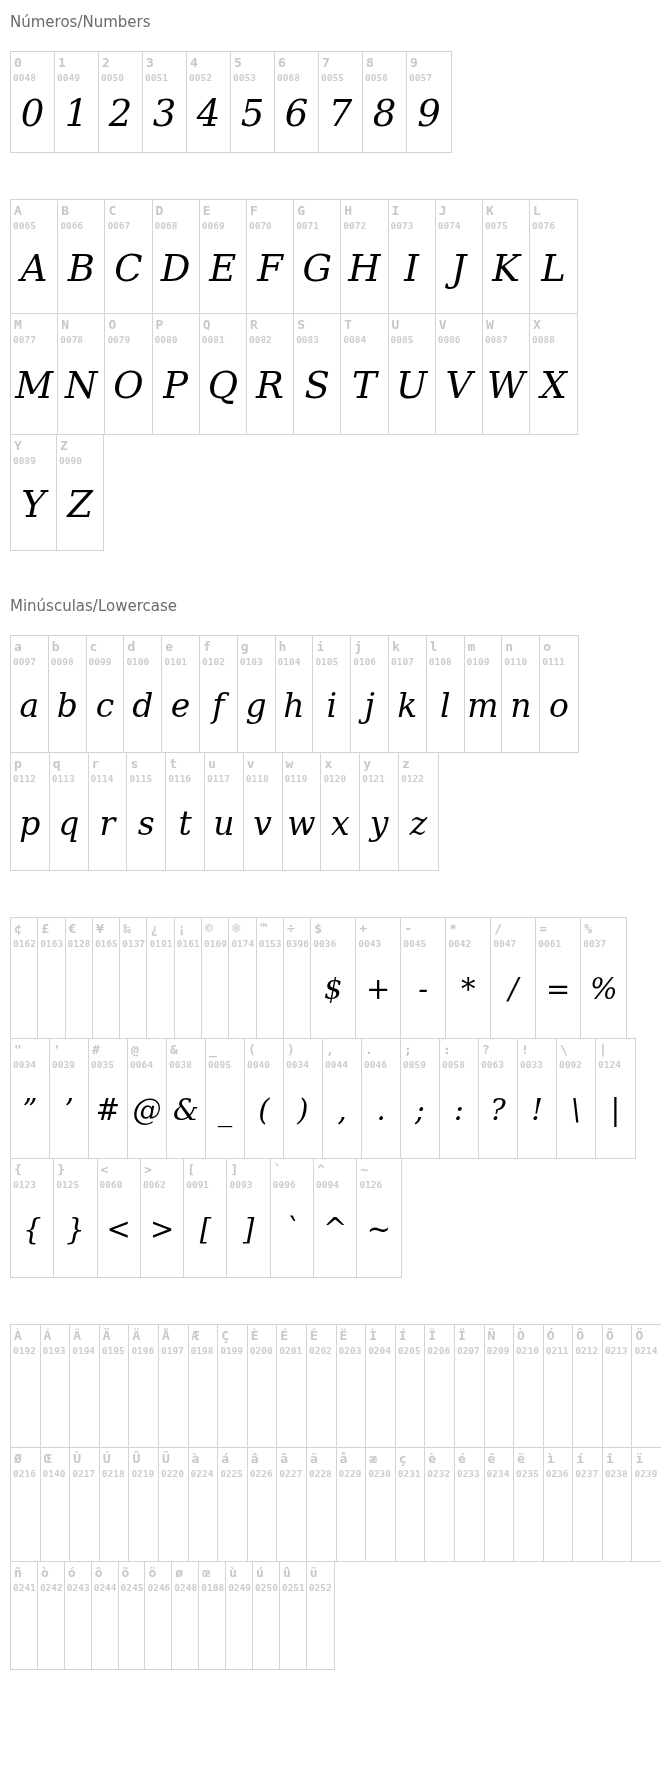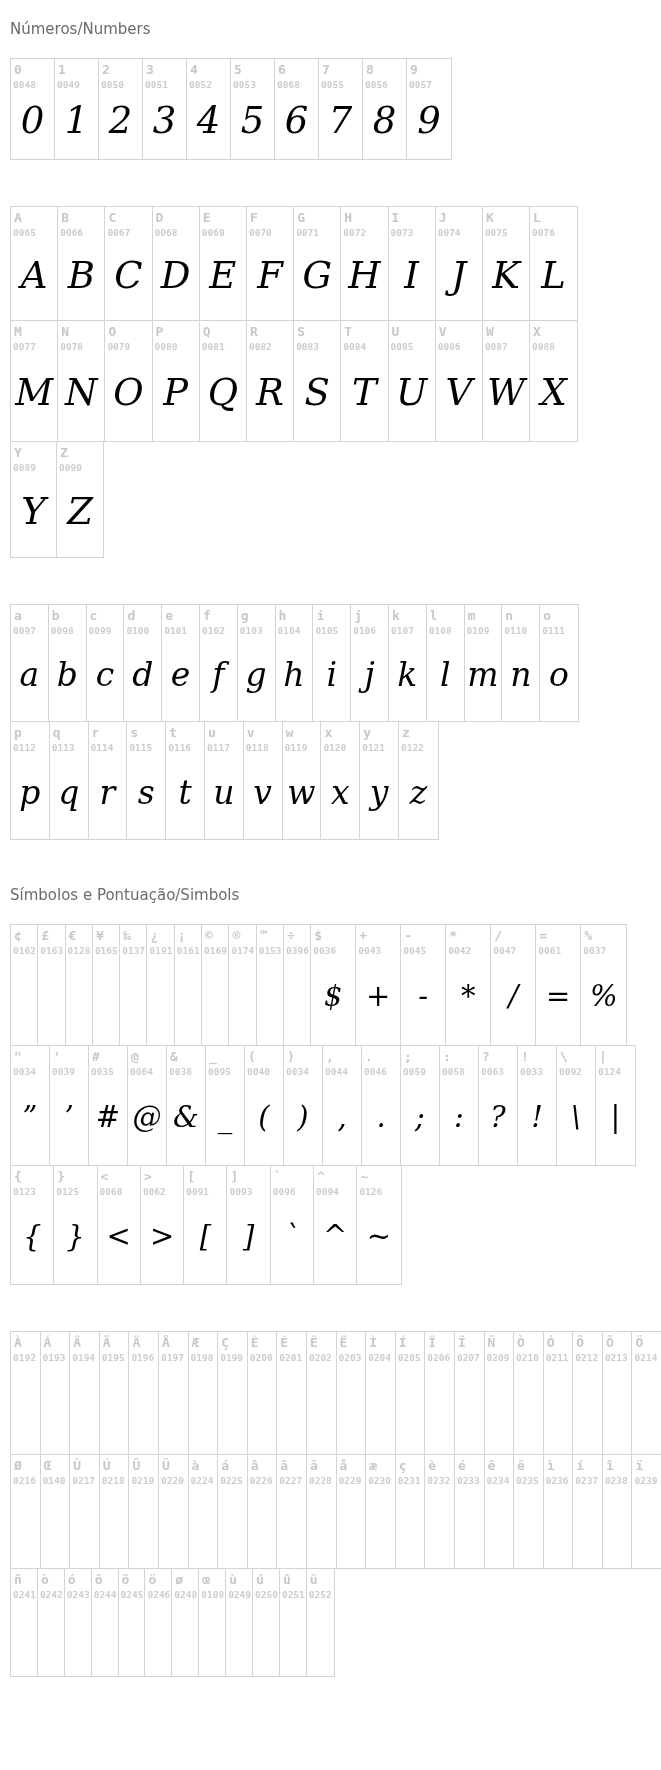--- a/index.html
+++ b/index.html
@@ -1,18 +1,18 @@
 <!DOCTYPE html>
 <html><head>
 <meta charset="utf-8">
 <style>
   html,body{margin:0;padding:0;background:#ffffff;}
   body{width:661px;font-family:"DejaVu Sans", sans-serif;}
   .page{padding:8px 0 20px 10px;}
-  .section{margin:12px 0 46px 0;}
+  .section{margin:5px 0 46px 0;}
   .section-title{
     color:#6b6b6b;font-size:15px;line-height:18px;font-weight:400;
     font-family:"DejaVu Sans", sans-serif;margin:0 0 20px 0;
   }
   .grid-row{display:flex;width:max-content;border:1px solid #d4d4d4;background:#fff;}
   .grid-row + .grid-row{margin-top:-1px;}
   .cell{
     flex:0 0 auto;display:flex;flex-direction:column;box-sizing:border-box;
     border-right:1px solid #d4d4d4;overflow:hidden;
   }
@@ -241,20 +241,21 @@
             <div class="cell-glyph">Y</div>
           </div>
           <div class="cell" style="width: 46px;">
             <div class="cell-label">Z</div>
             <div class="cell-code">0090</div>
             <div class="cell-glyph">Z</div>
           </div>
         </div>
       </div>
       <div class="section section-lowercase">
+        <div class="section-title">Minúsculas/Lowercase</div>
         <div class="grid-row row-0">
           <div class="cell" style="width: 37.8px;">
             <div class="cell-label">a</div>
             <div class="cell-code">0097</div>
             <div class="cell-glyph">a</div>
           </div>
           <div class="cell" style="width: 37.8px;">
             <div class="cell-label">b</div>
             <div class="cell-code">0098</div>
             <div class="cell-glyph">b</div>
@@ -377,21 +378,20 @@
             <div class="cell-glyph">y</div>
           </div>
           <div class="cell" style="width: 38.8px;">
             <div class="cell-label">z</div>
             <div class="cell-code">0122</div>
             <div class="cell-glyph">z</div>
           </div>
         </div>
       </div>
       <div class="section section-symbols">
-        <div class="section-title">Símbolos e Pontuação/Simbols</div>
         <div class="grid-row row-0">
           <div class="cell" style="width: 27.3px;">
             <div class="cell-label">¢</div>
             <div class="cell-code">0162</div>
             <div class="cell-glyph"></div>
           </div>
           <div class="cell" style="width: 27.3px;">
             <div class="cell-label">£</div>
             <div class="cell-code">0163</div>
             <div class="cell-glyph"></div>

